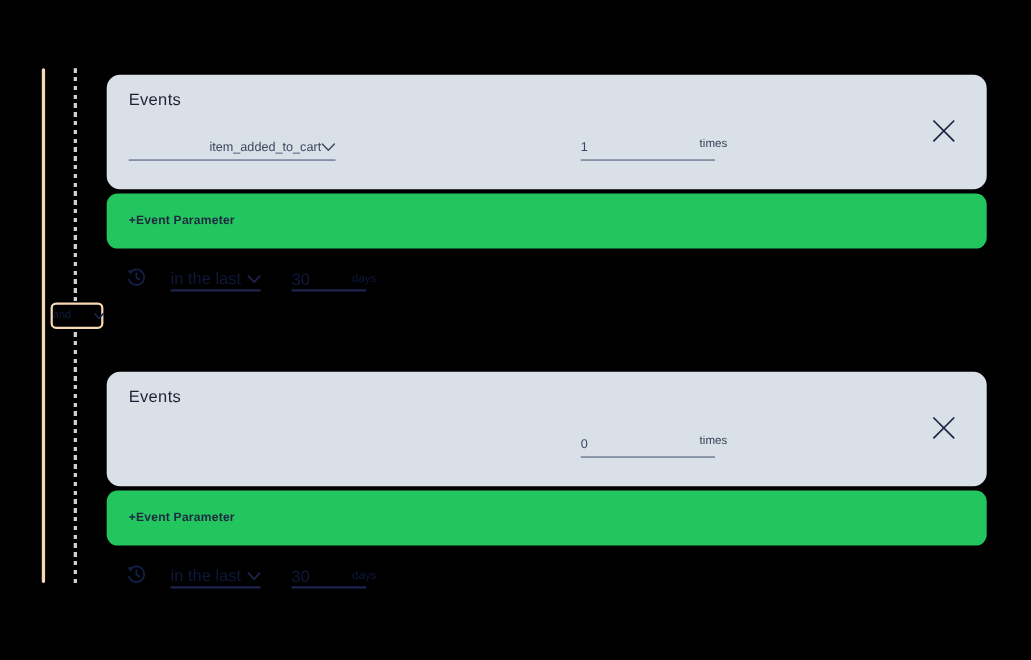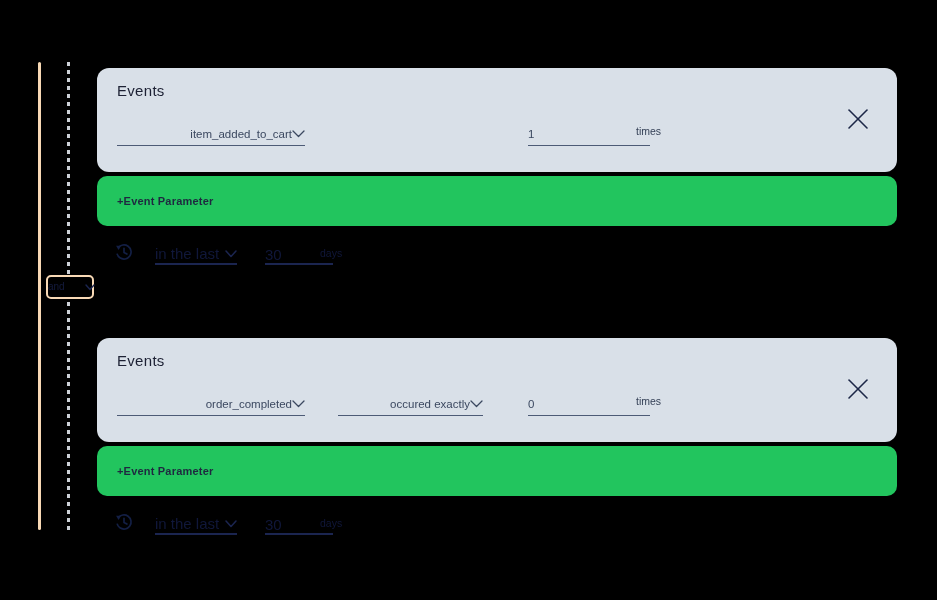--- a/index.html
+++ b/index.html
@@ -159,33 +159,21 @@
       </div>
 
       <span class="r-unit">days</span>
     </div>
   </div>
 
   <div class="card-group g2">
     <div class="event-card">
       <div class="card-title">Events</div>
 
-      <div class="field f-event">
-        <span class="val">order_completed</span>
-        <svg class="chev" width="13" height="8" viewBox="0 0 13 8">
-          <polyline points="1,1 6.5,6.5 12,1" fill="none" stroke="#3b4860" stroke-width="1.3" stroke-linecap="round" stroke-linejoin="round"></polyline>
-        </svg>
-      </div>
-
-      <div class="field f-operator">
-        <span class="val">occured exactly</span>
-        <svg class="chev" width="13" height="8" viewBox="0 0 13 8">
-          <polyline points="1,1 6.5,6.5 12,1" fill="none" stroke="#3b4860" stroke-width="1.3" stroke-linecap="round" stroke-linejoin="round"></polyline>
-        </svg>
-      </div>
+
 
       <div class="field f-count">
         <input class="count-input" type="text" value="0" style="">
       </div>
 
       <span class="times-label">times</span>
 
       <button class="close-btn">
         <svg width="24" height="24" viewBox="0 0 24 24">
           <line x1="3" y1="3" x2="21" y2="21" stroke="#1c2747" stroke-width="1.6" stroke-linecap="round"></line>

